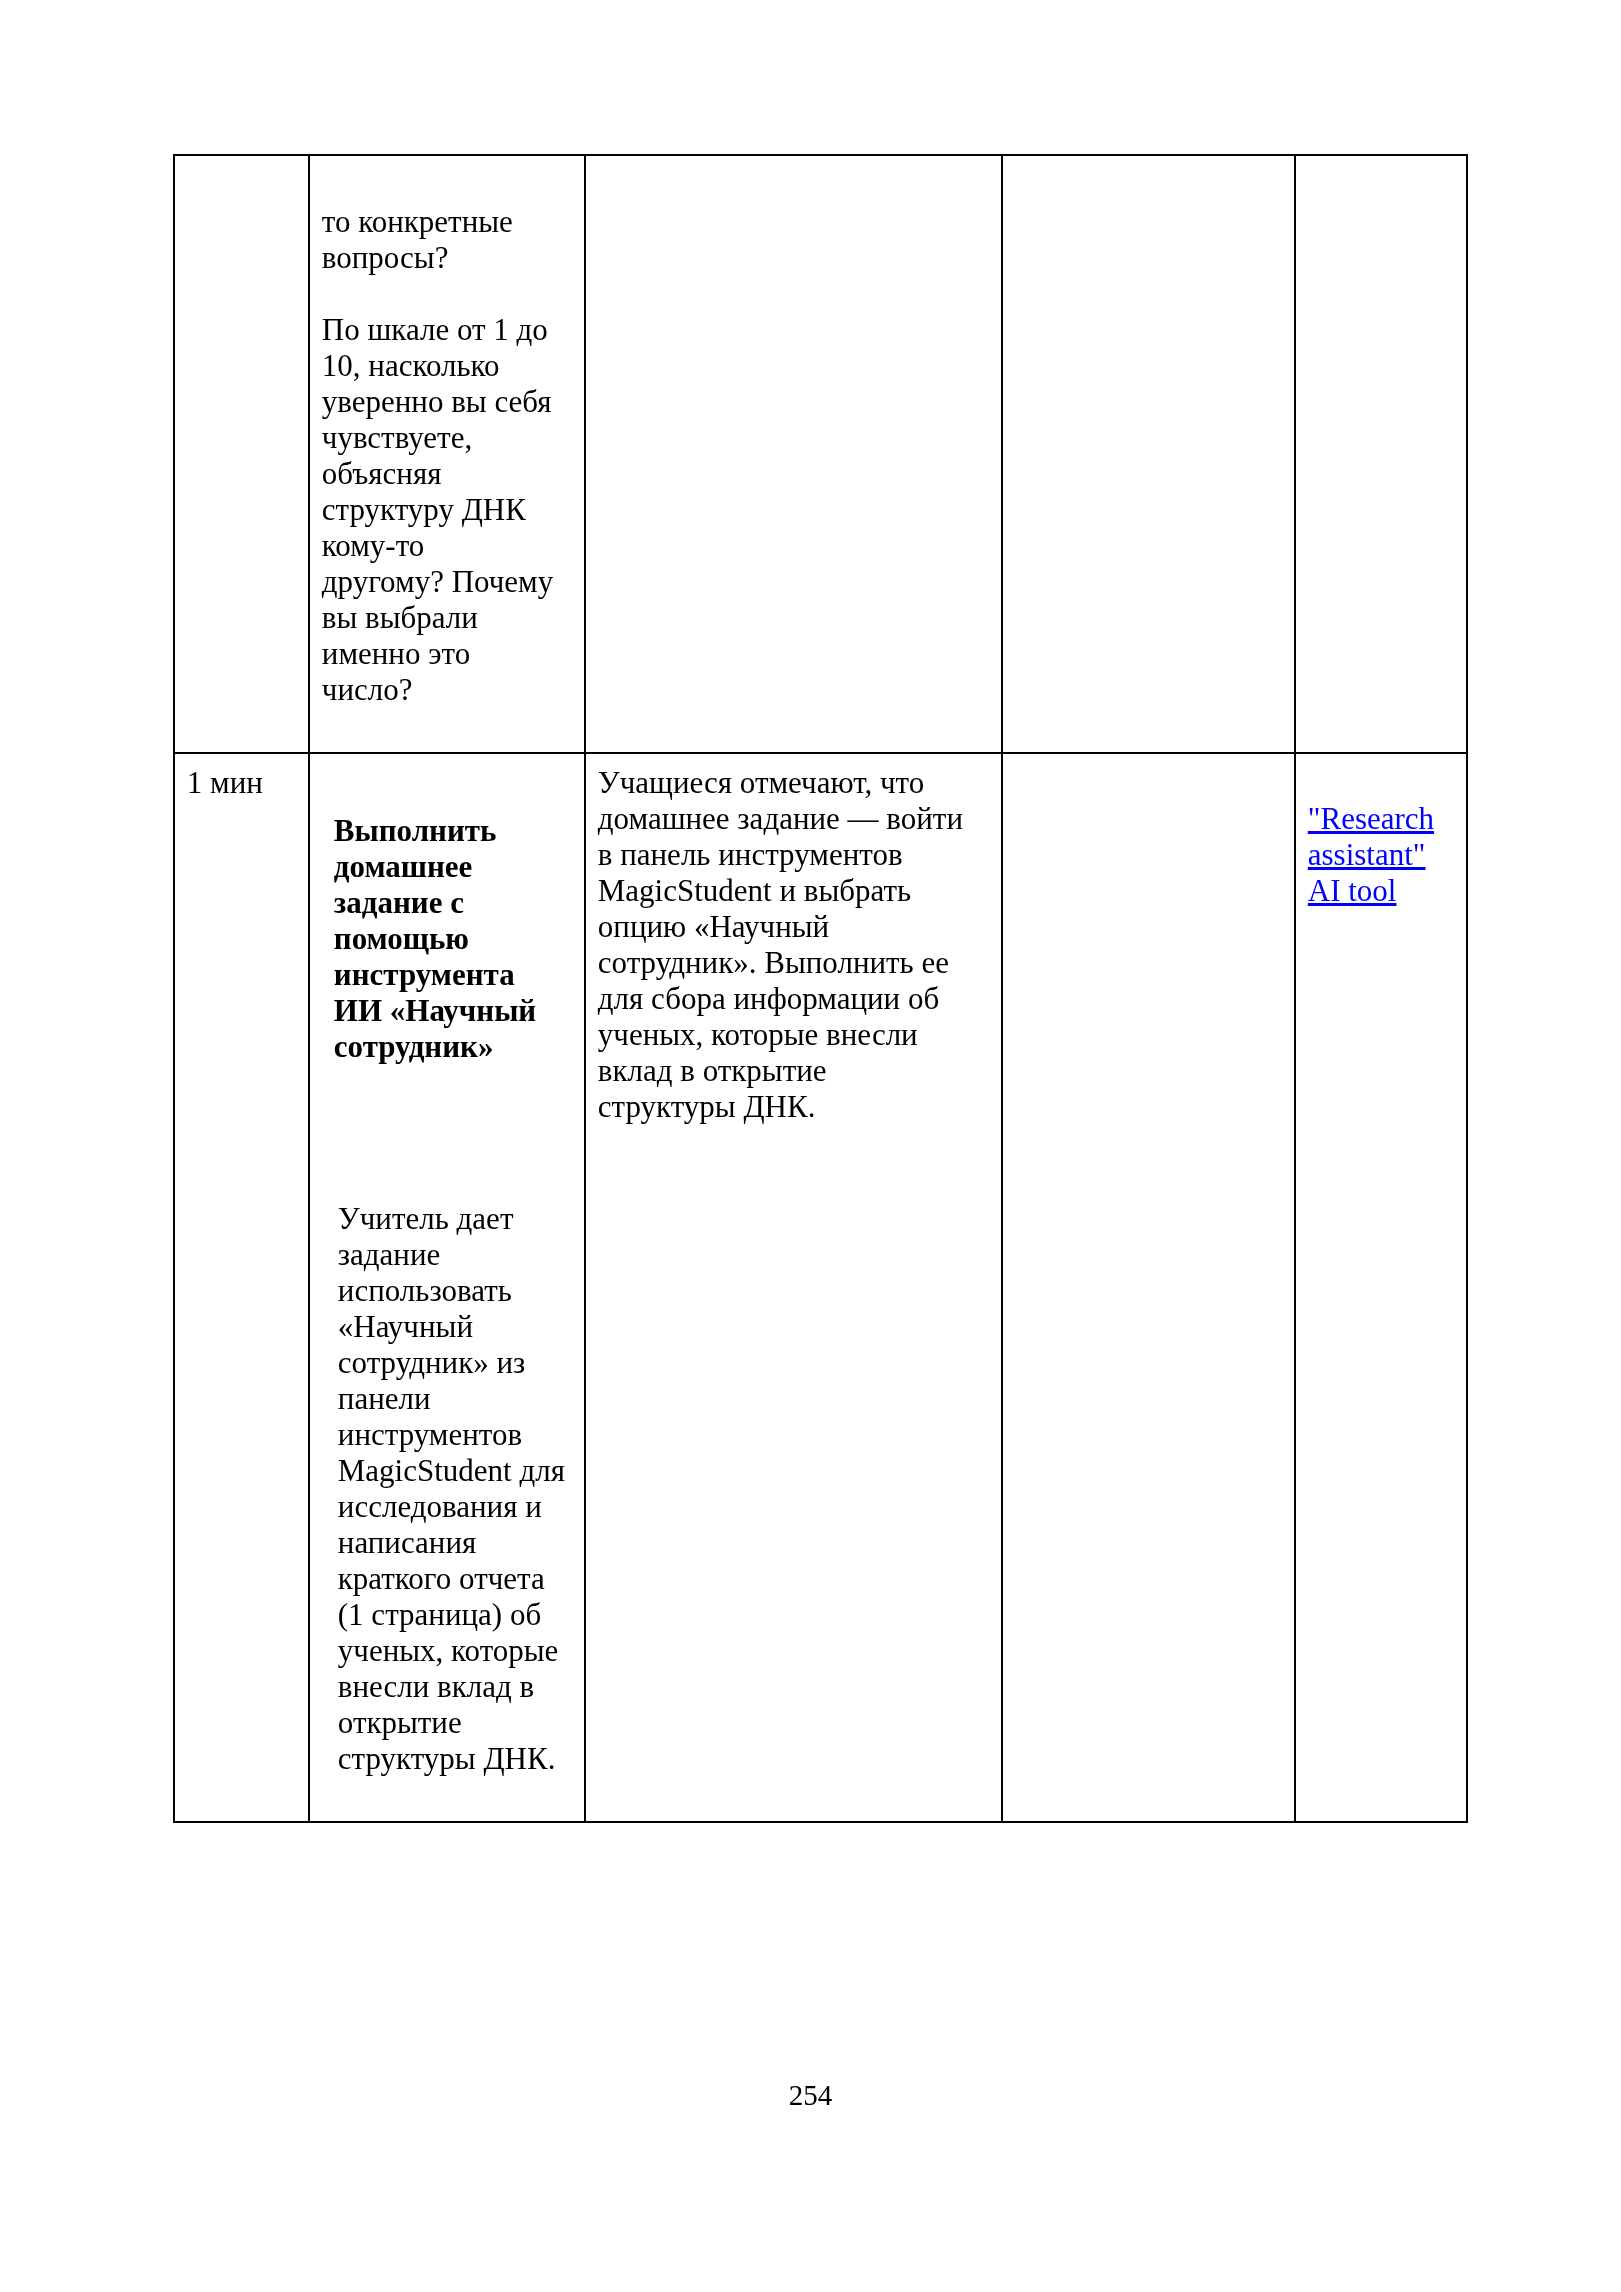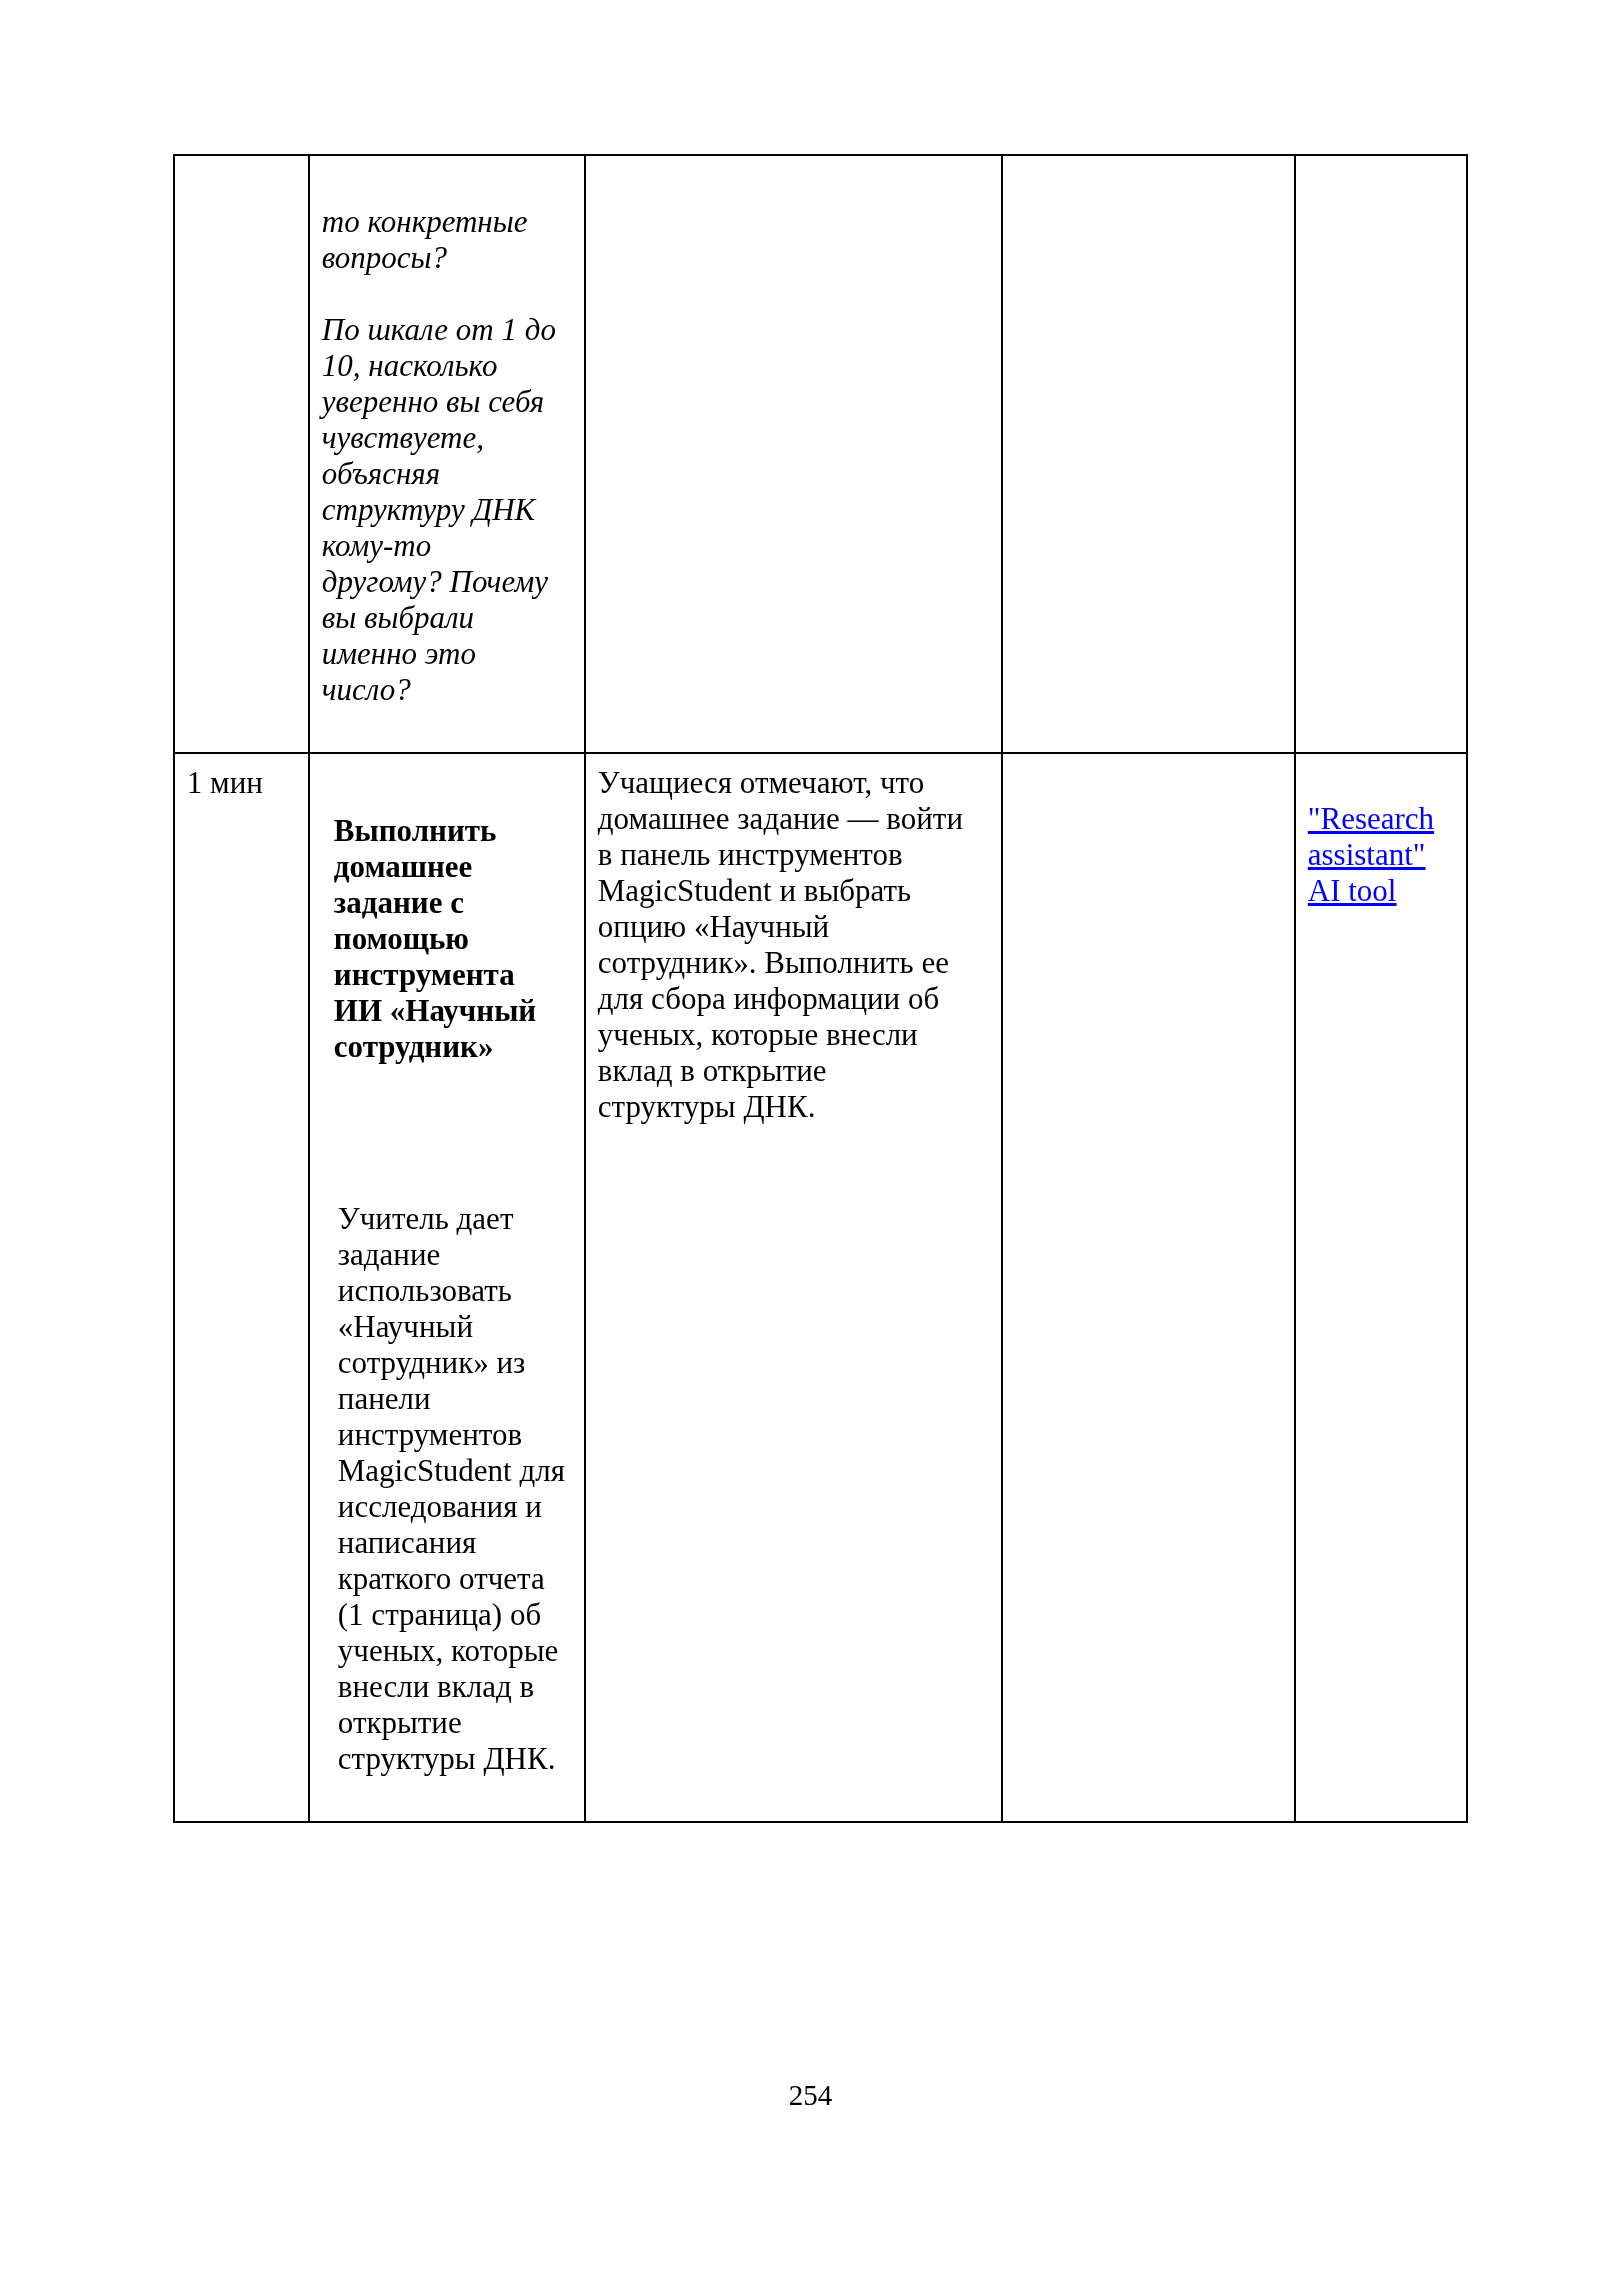--- a/index.html
+++ b/index.html
@@ -29,21 +29,21 @@
     vertical-align: top;
     padding: 11.8px 11.8px 7.8px 11.8px;
     font-size: 31px;
     line-height: 36px;
     white-space: pre-line;
     overflow: hidden;
   }
   tr.row-continuation td {
     border-bottom-width: 2.9px;
   }
-  tr.row-continuation { height: 519px; font-style: italic; }
+  tr.row-continuation { height: 519px; }
   tr.row-task { height: 970px; border-radius: 20px; }
   .para { margin: 0; }
   .task-title { font-weight: bold; margin: 12px; }
   .task-desc { margin: 88px 0 0 16px; }
   a.doc-link {
     color: #0000FF;
     text-decoration: underline;
     cursor: pointer;
   }
   .page-number {

